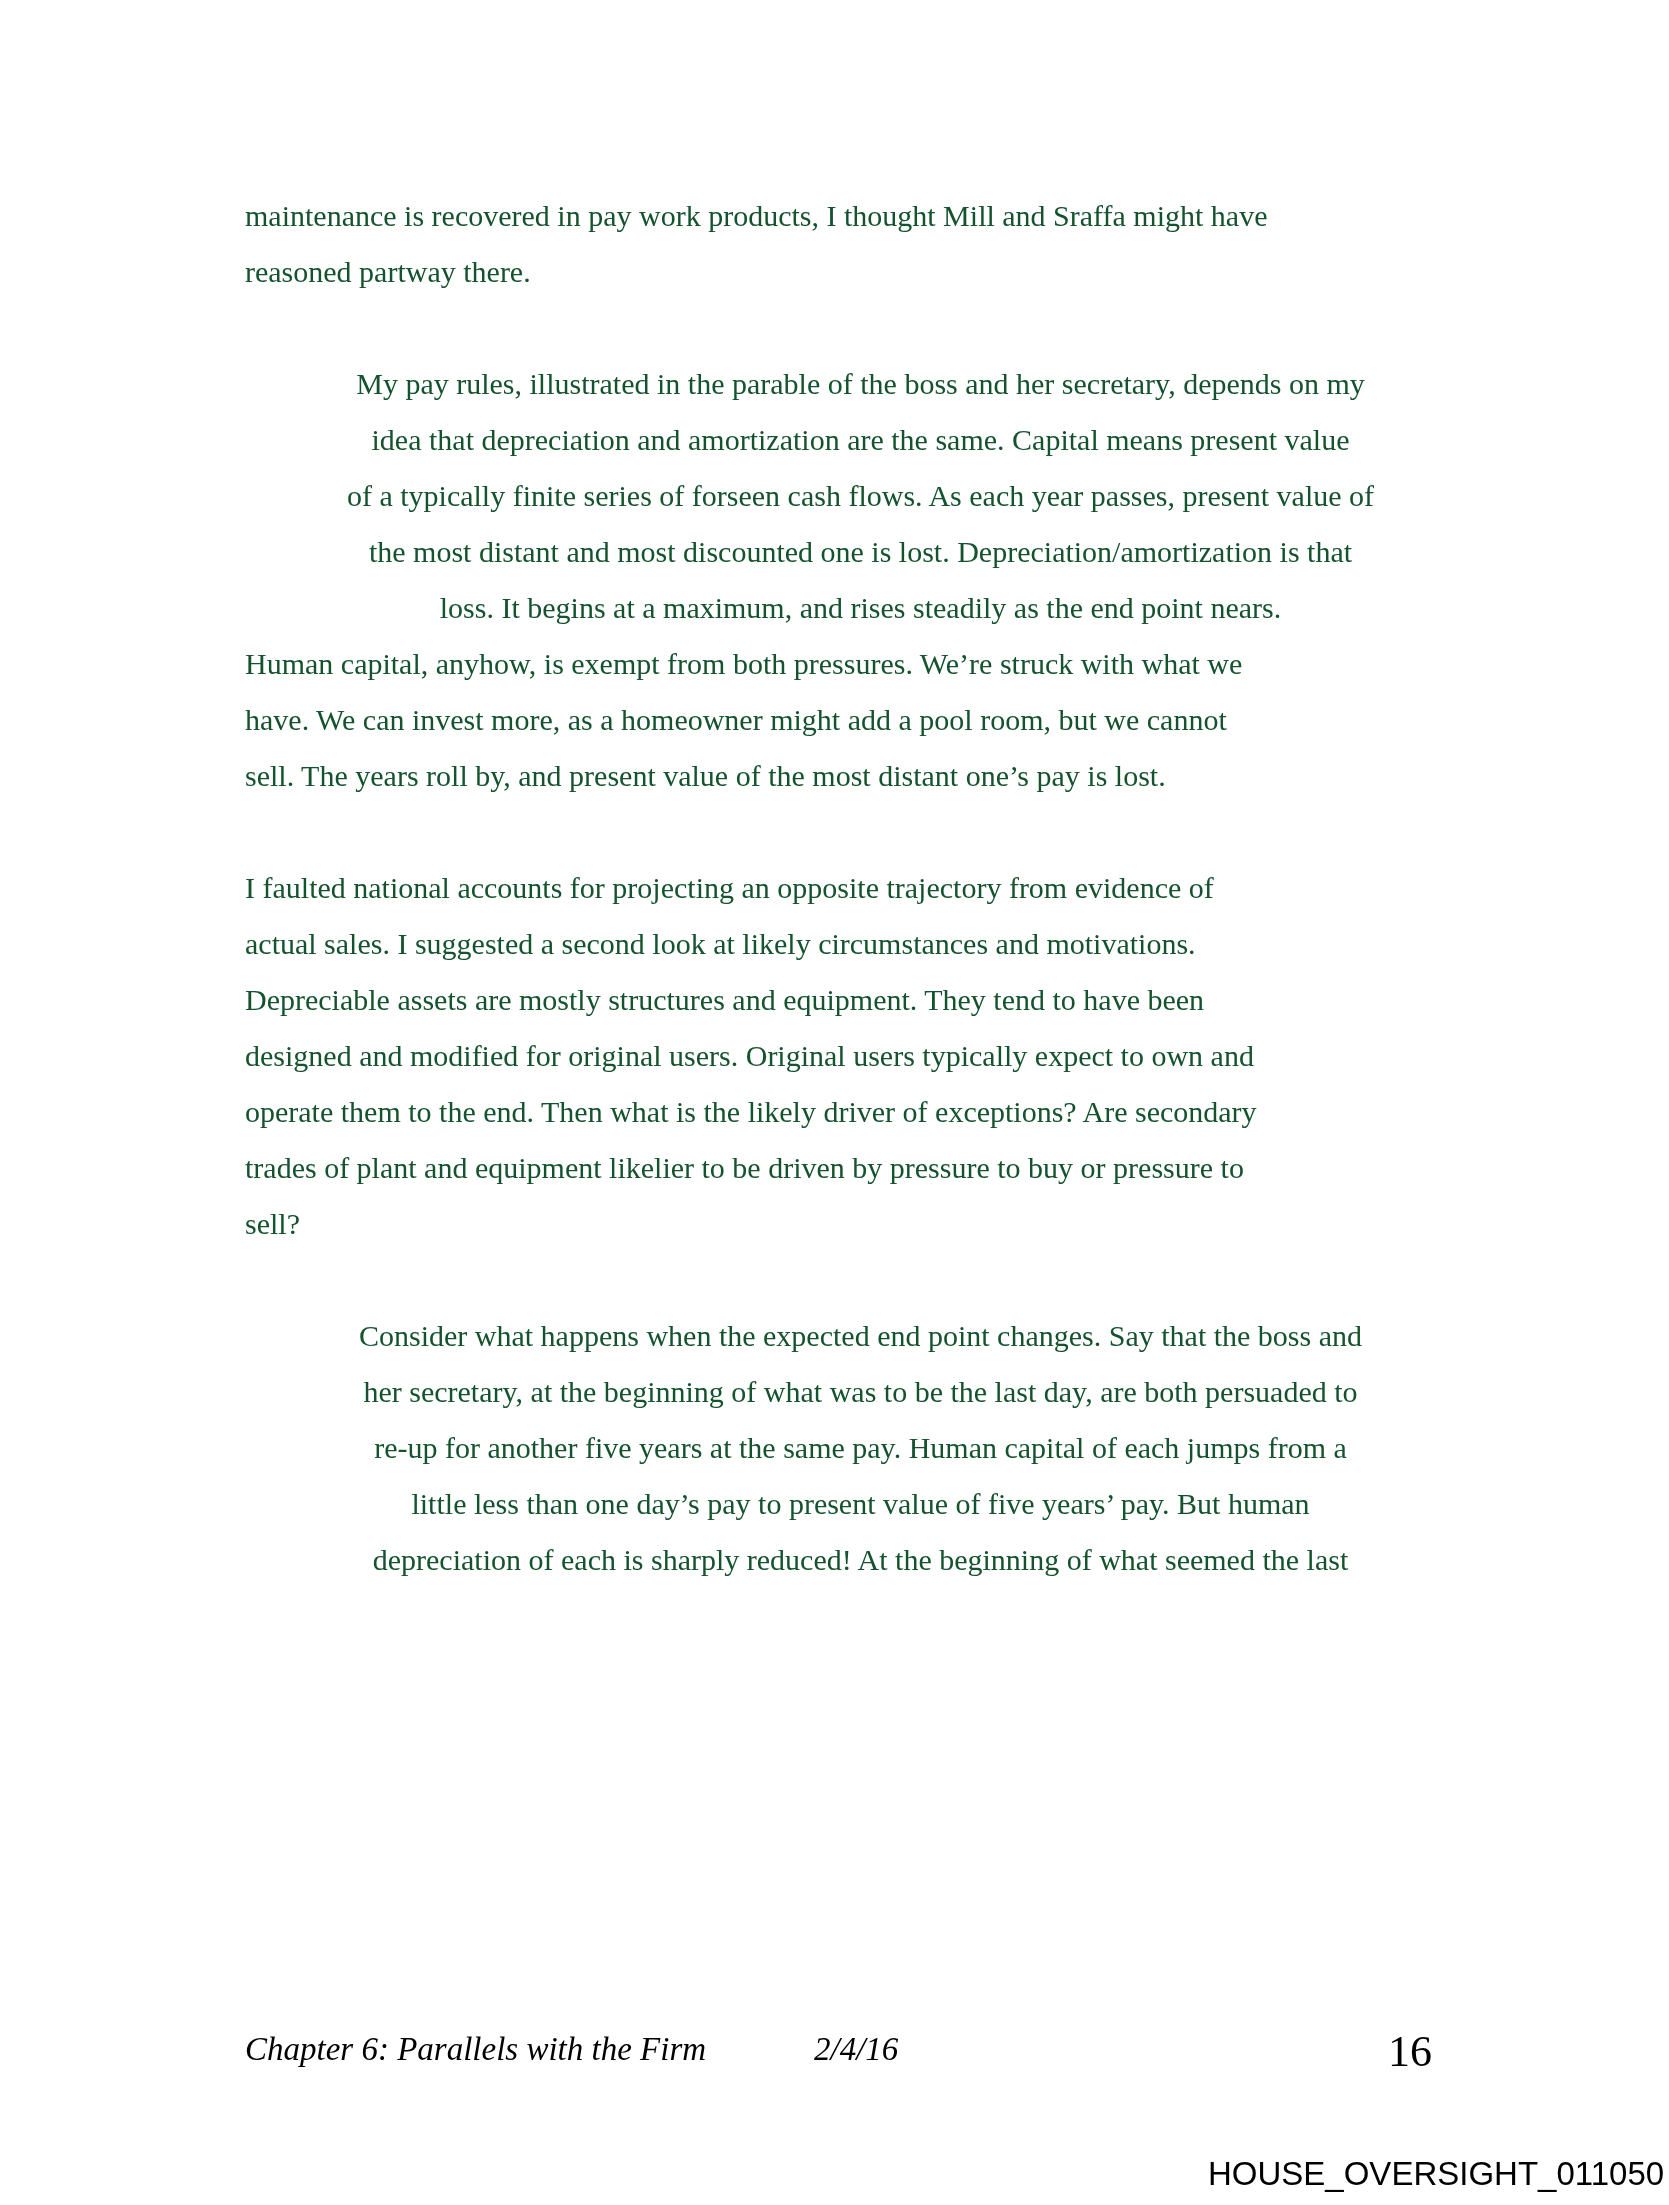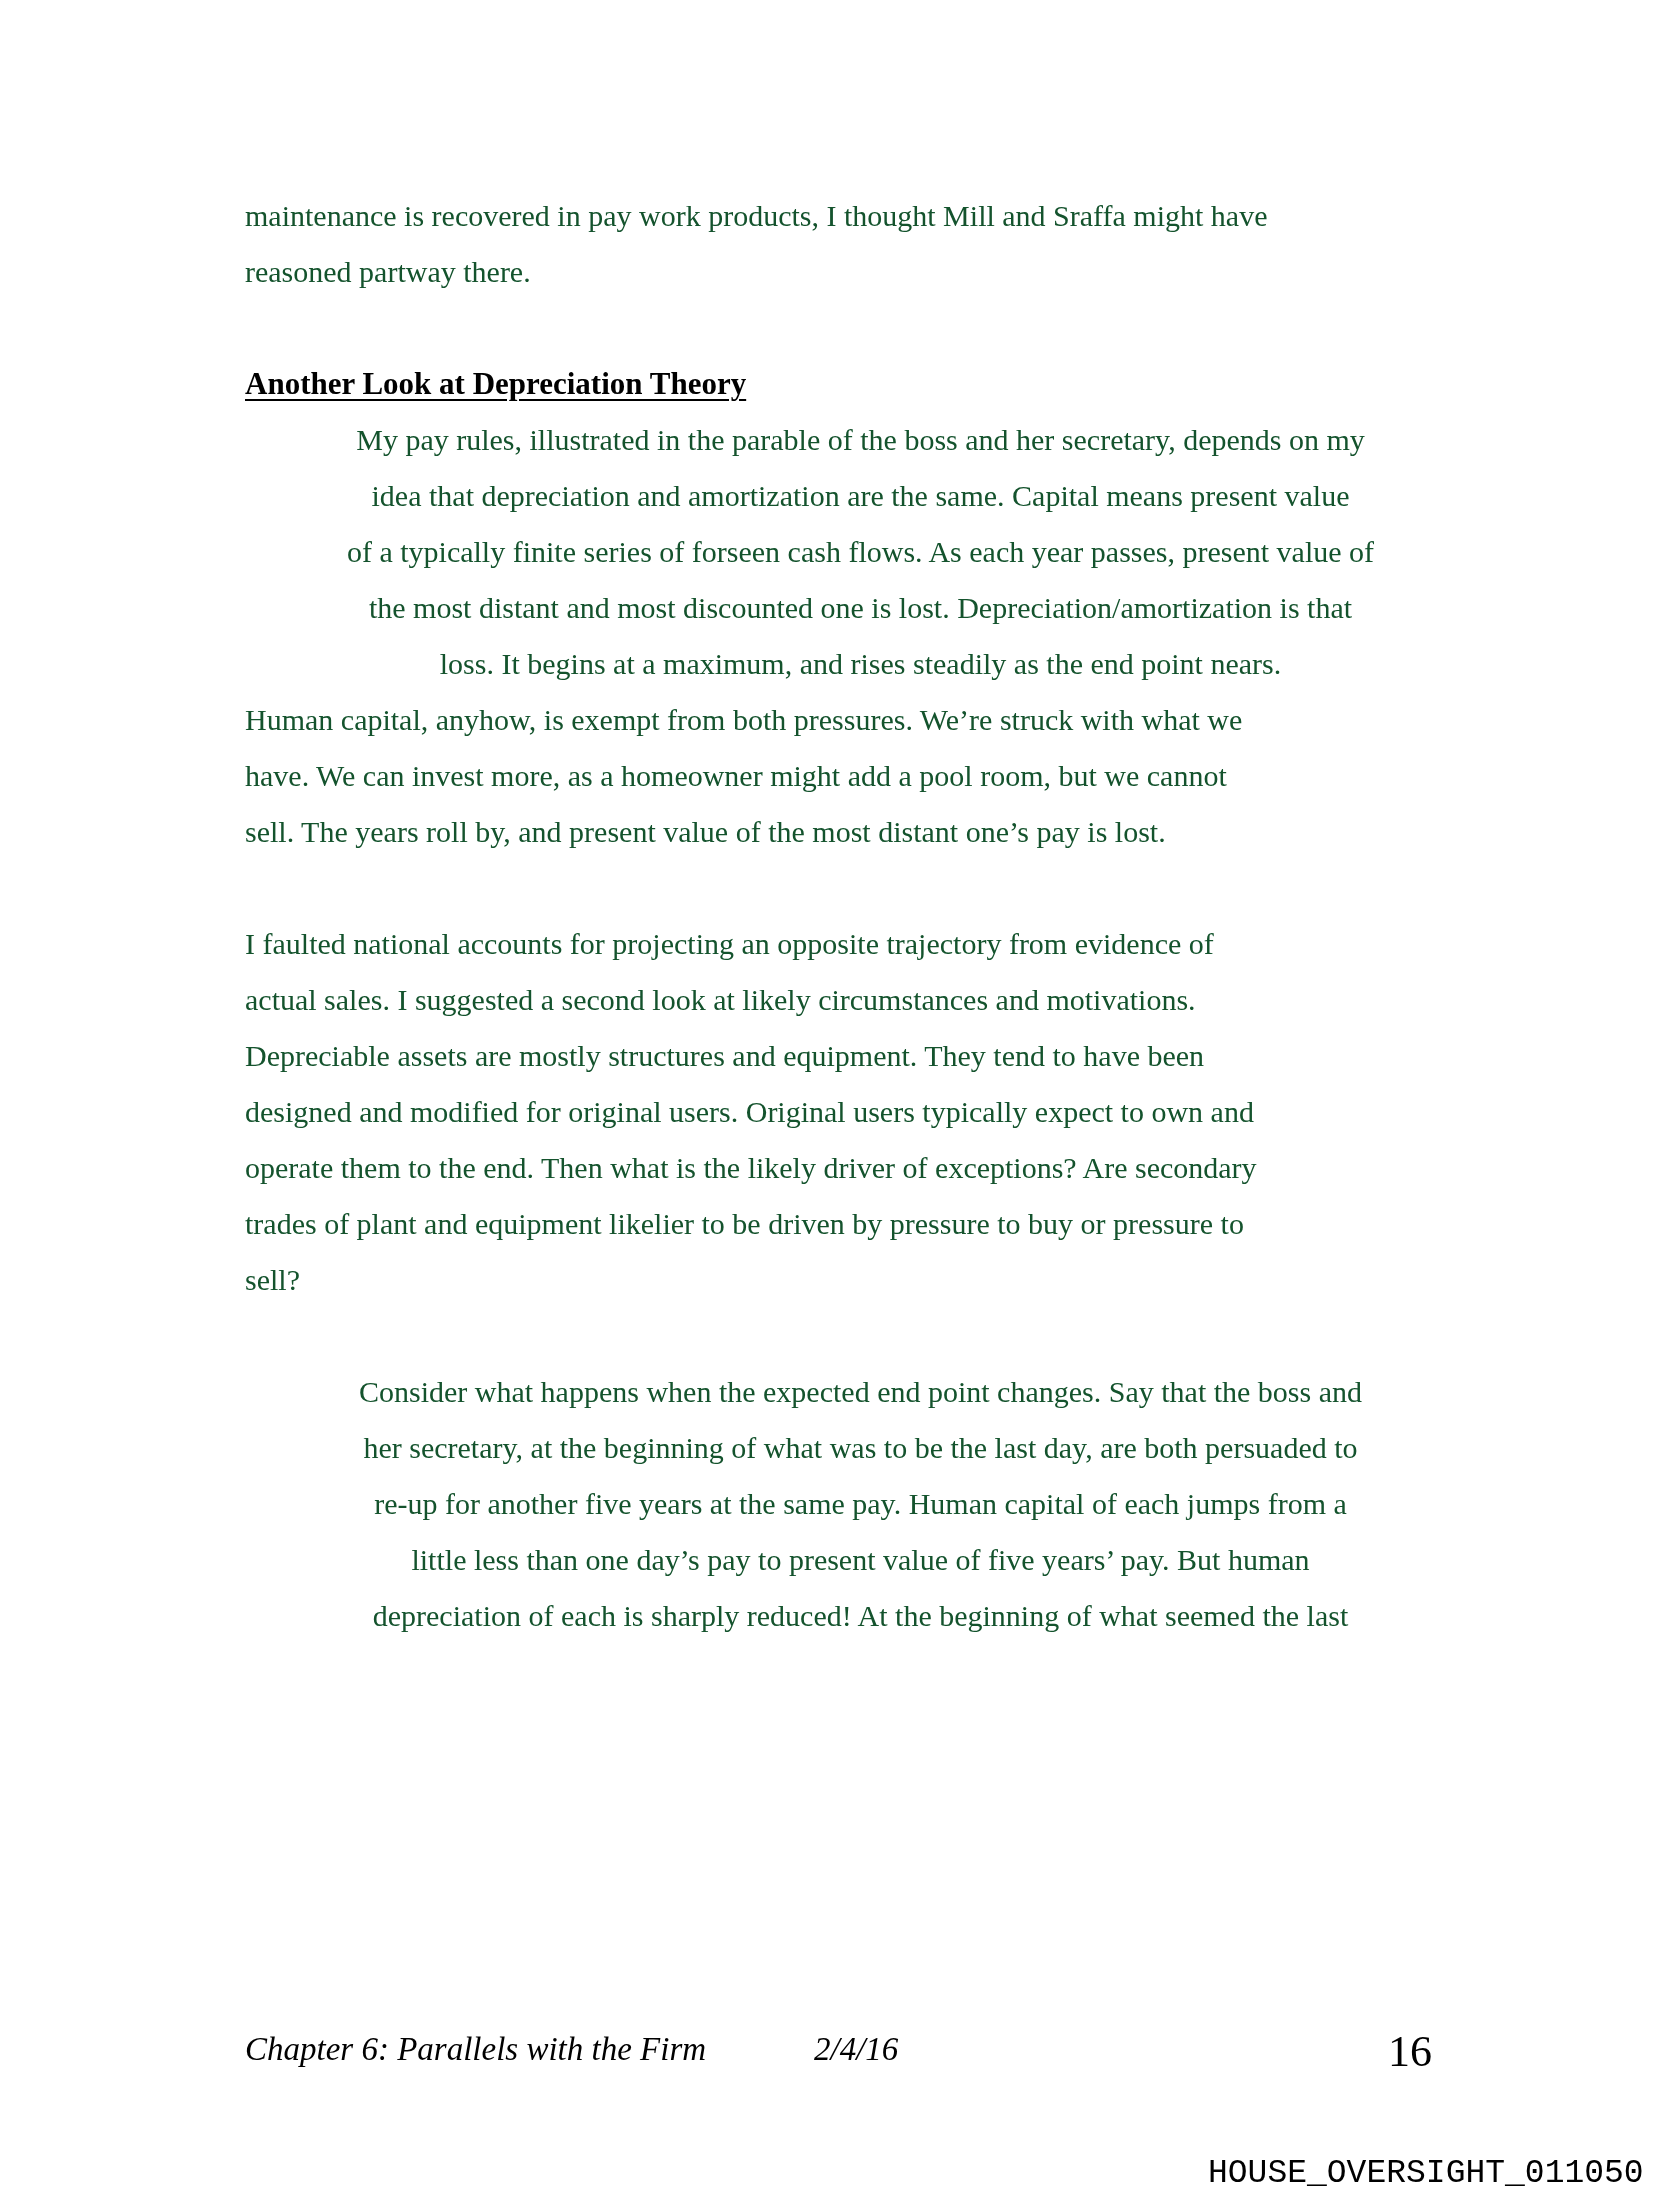--- a/index.html
+++ b/index.html
@@ -49,35 +49,34 @@
     position: absolute;
     font-size: 44px;
     line-height: 1;
     top: 2030px;
     left: 1388px;
   }
   .bates {
     position: absolute;
     left: 1208px;
     top: 2157px;
-    font-family: Liberation Mono, monospace;
+    font-family: Liberation Sans, sans-serif;
     font-size: 33px;
     line-height: 1;
     color: #000000;
     white-space: nowrap;
   }
 </style>
 </head>
 <body>
 
 <div class="page">
   <div class="content">
     <p class="para">maintenance is recovered in pay work products, I thought Mill and Sraffa might have
 reasoned partway there.</p>
-    <h2 class="heading">Another Look at Depreciation Theory</h2>
     <p class="para tight">My pay rules, illustrated in the parable of the boss and her secretary, depends on my
 idea that depreciation and amortization are the same. Capital means present value
 of a typically finite series of forseen cash flows. As each year passes, present value of
 the most distant and most discounted one is lost. Depreciation/amortization is that
 loss. It begins at a maximum, and rises steadily as the end point nears.</p>
     <p class="para">Human capital, anyhow, is exempt from both pressures. We’re struck with what we
 have. We can invest more, as a homeowner might add a pool room, but we cannot
 sell. The years roll by, and present value of the most distant one’s pay is lost.</p>
     <p class="para">I faulted national accounts for projecting an opposite trajectory from evidence of
 actual sales. I suggested a second look at likely circumstances and motivations.

